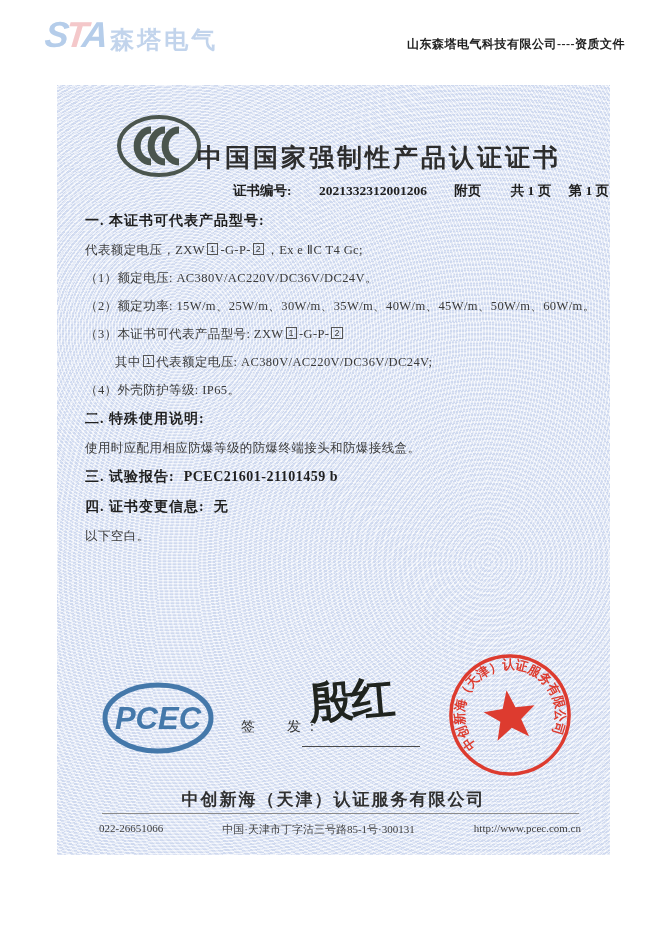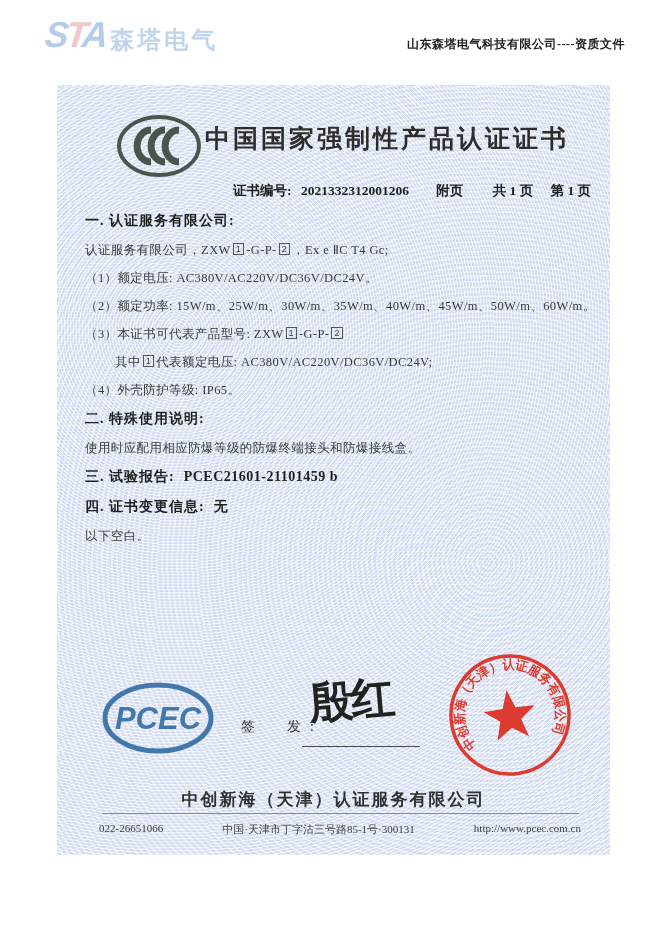--- a/index.html
+++ b/index.html
@@ -29,21 +29,21 @@
   .cert {
     position:absolute; left:57px; top:85px; width:553px; height:770px;
     background-color:#e3eaf6;
     background-image:
       repeating-radial-gradient(circle at 22% 32%, rgba(255,255,255,0.55) 0 1px, rgba(140,160,215,0.10) 1px 3px),
       repeating-radial-gradient(circle at 78% 62%, rgba(255,255,255,0.45) 0 2px, rgba(140,160,215,0.08) 2px 5px),
       repeating-linear-gradient(0deg, rgba(255,255,255,0.30) 0 1px, rgba(205,216,240,0.25) 1px 3px);
   }
 
   .ccc-logo { position:absolute; left:58px; top:28px; }
-  .cert-title { position:absolute; left:140px; top:37px; width:380px; text-align:center;
+  .cert-title { position:absolute; left:140px; top:56px; width:380px; 
                 font-size:25px; font-weight:bold; color:#2d2d2d; letter-spacing:3px; white-space:nowrap; }
   .cert-no-row { position:absolute; left:176px; top:97px; font-size:13.5px; font-weight:600;
                  color:#1f1f1f; white-space:nowrap; }
   .cert-no-row .gap-s { margin-left:24px; }
   .cert-no-row .gap-m { margin-left:26px; }
   .cert-no-row .gap-l { margin-left:14px; }
 
   .content { position:absolute; left:28px; top:127px; right:16px; color:#3a3a3a; }
   .section-heading { font-size:14px; font-weight:bold; color:#1f1f1f; margin:9px 0 12px; letter-spacing:1px; }
   .section-heading:first-child { margin-top:0; }
@@ -87,29 +87,29 @@
     <ellipse cx="44" cy="33" rx="40" ry="29" fill="none" stroke="#4a554e" stroke-width="4"></ellipse>
     <path d="M 36,17 A 13,15 0 1 0 36,49" fill="none" stroke="#4a554e" stroke-width="7"></path>
     <path d="M 50,17 A 13,15 0 1 0 50,49" fill="none" stroke="#4a554e" stroke-width="7"></path>
     <path d="M 64,17 A 13,15 0 1 0 64,49" fill="none" stroke="#4a554e" stroke-width="7"></path>
   </svg>
 
   <div class="cert-title">中国国家强制性产品认证证书</div>
 
   <div class="cert-no-row">
     <span>证书编号:</span>
-    <span style="margin-left:6px;">2021332312001206</span>
+    <span style="margin-left:24px;">2021332312001206</span>
     <span class="gap-s">附页</span>
     <span class="gap-m">共 1 页</span>
     <span class="gap-l">第 1 页</span>
   </div>
 
   <div class="content" id="sections">
-      <div class="section-heading"><span>一. 认证服务有限公司:</span></div>
-      <div class="body-line"><span>认证服务有限公司，ZXW</span><span class="boxed">1</span><span>-G-P-</span><span class="boxed">2</span><span>，Ex e ⅡC T4 Gc;</span></div>
+      <div class="section-heading"><span>一. 本证书可代表产品型号:</span></div>
+      <div class="body-line"><span>代表额定电压，ZXW</span><span class="boxed">1</span><span>-G-P-</span><span class="boxed">2</span><span>，Ex e ⅡC T4 Gc;</span></div>
       <div class="body-line"><span>（1）额定电压: AC380V/AC220V/DC36V/DC24V。</span></div>
       <div class="body-line"><span>（2）额定功率: 15W/m、25W/m、30W/m、35W/m、40W/m、45W/m、50W/m、60W/m。</span></div>
       <div class="body-line"><span>（3）本证书可代表产品型号: ZXW</span><span class="boxed">1</span><span>-G-P-</span><span class="boxed">2</span></div>
       <div class="body-line indent"><span>其中</span><span class="boxed">1</span><span>代表额定电压: AC380V/AC220V/DC36V/DC24V;</span></div>
       <div class="body-line"><span>（4）外壳防护等级: IP65。</span></div>
       <div class="section-heading"><span>二. 特殊使用说明:</span></div>
       <div class="body-line"><span>使用时应配用相应防爆等级的防爆终端接头和防爆接线盒。</span></div>
       <div class="section-heading"><span>三. 试验报告:</span><span class="h-value">PCEC21601-21101459 b</span></div>
       <div class="section-heading"><span>四. 证书变更信息:</span><span class="h-value">无</span></div>
       <div class="closing-note">以下空白。</div>

